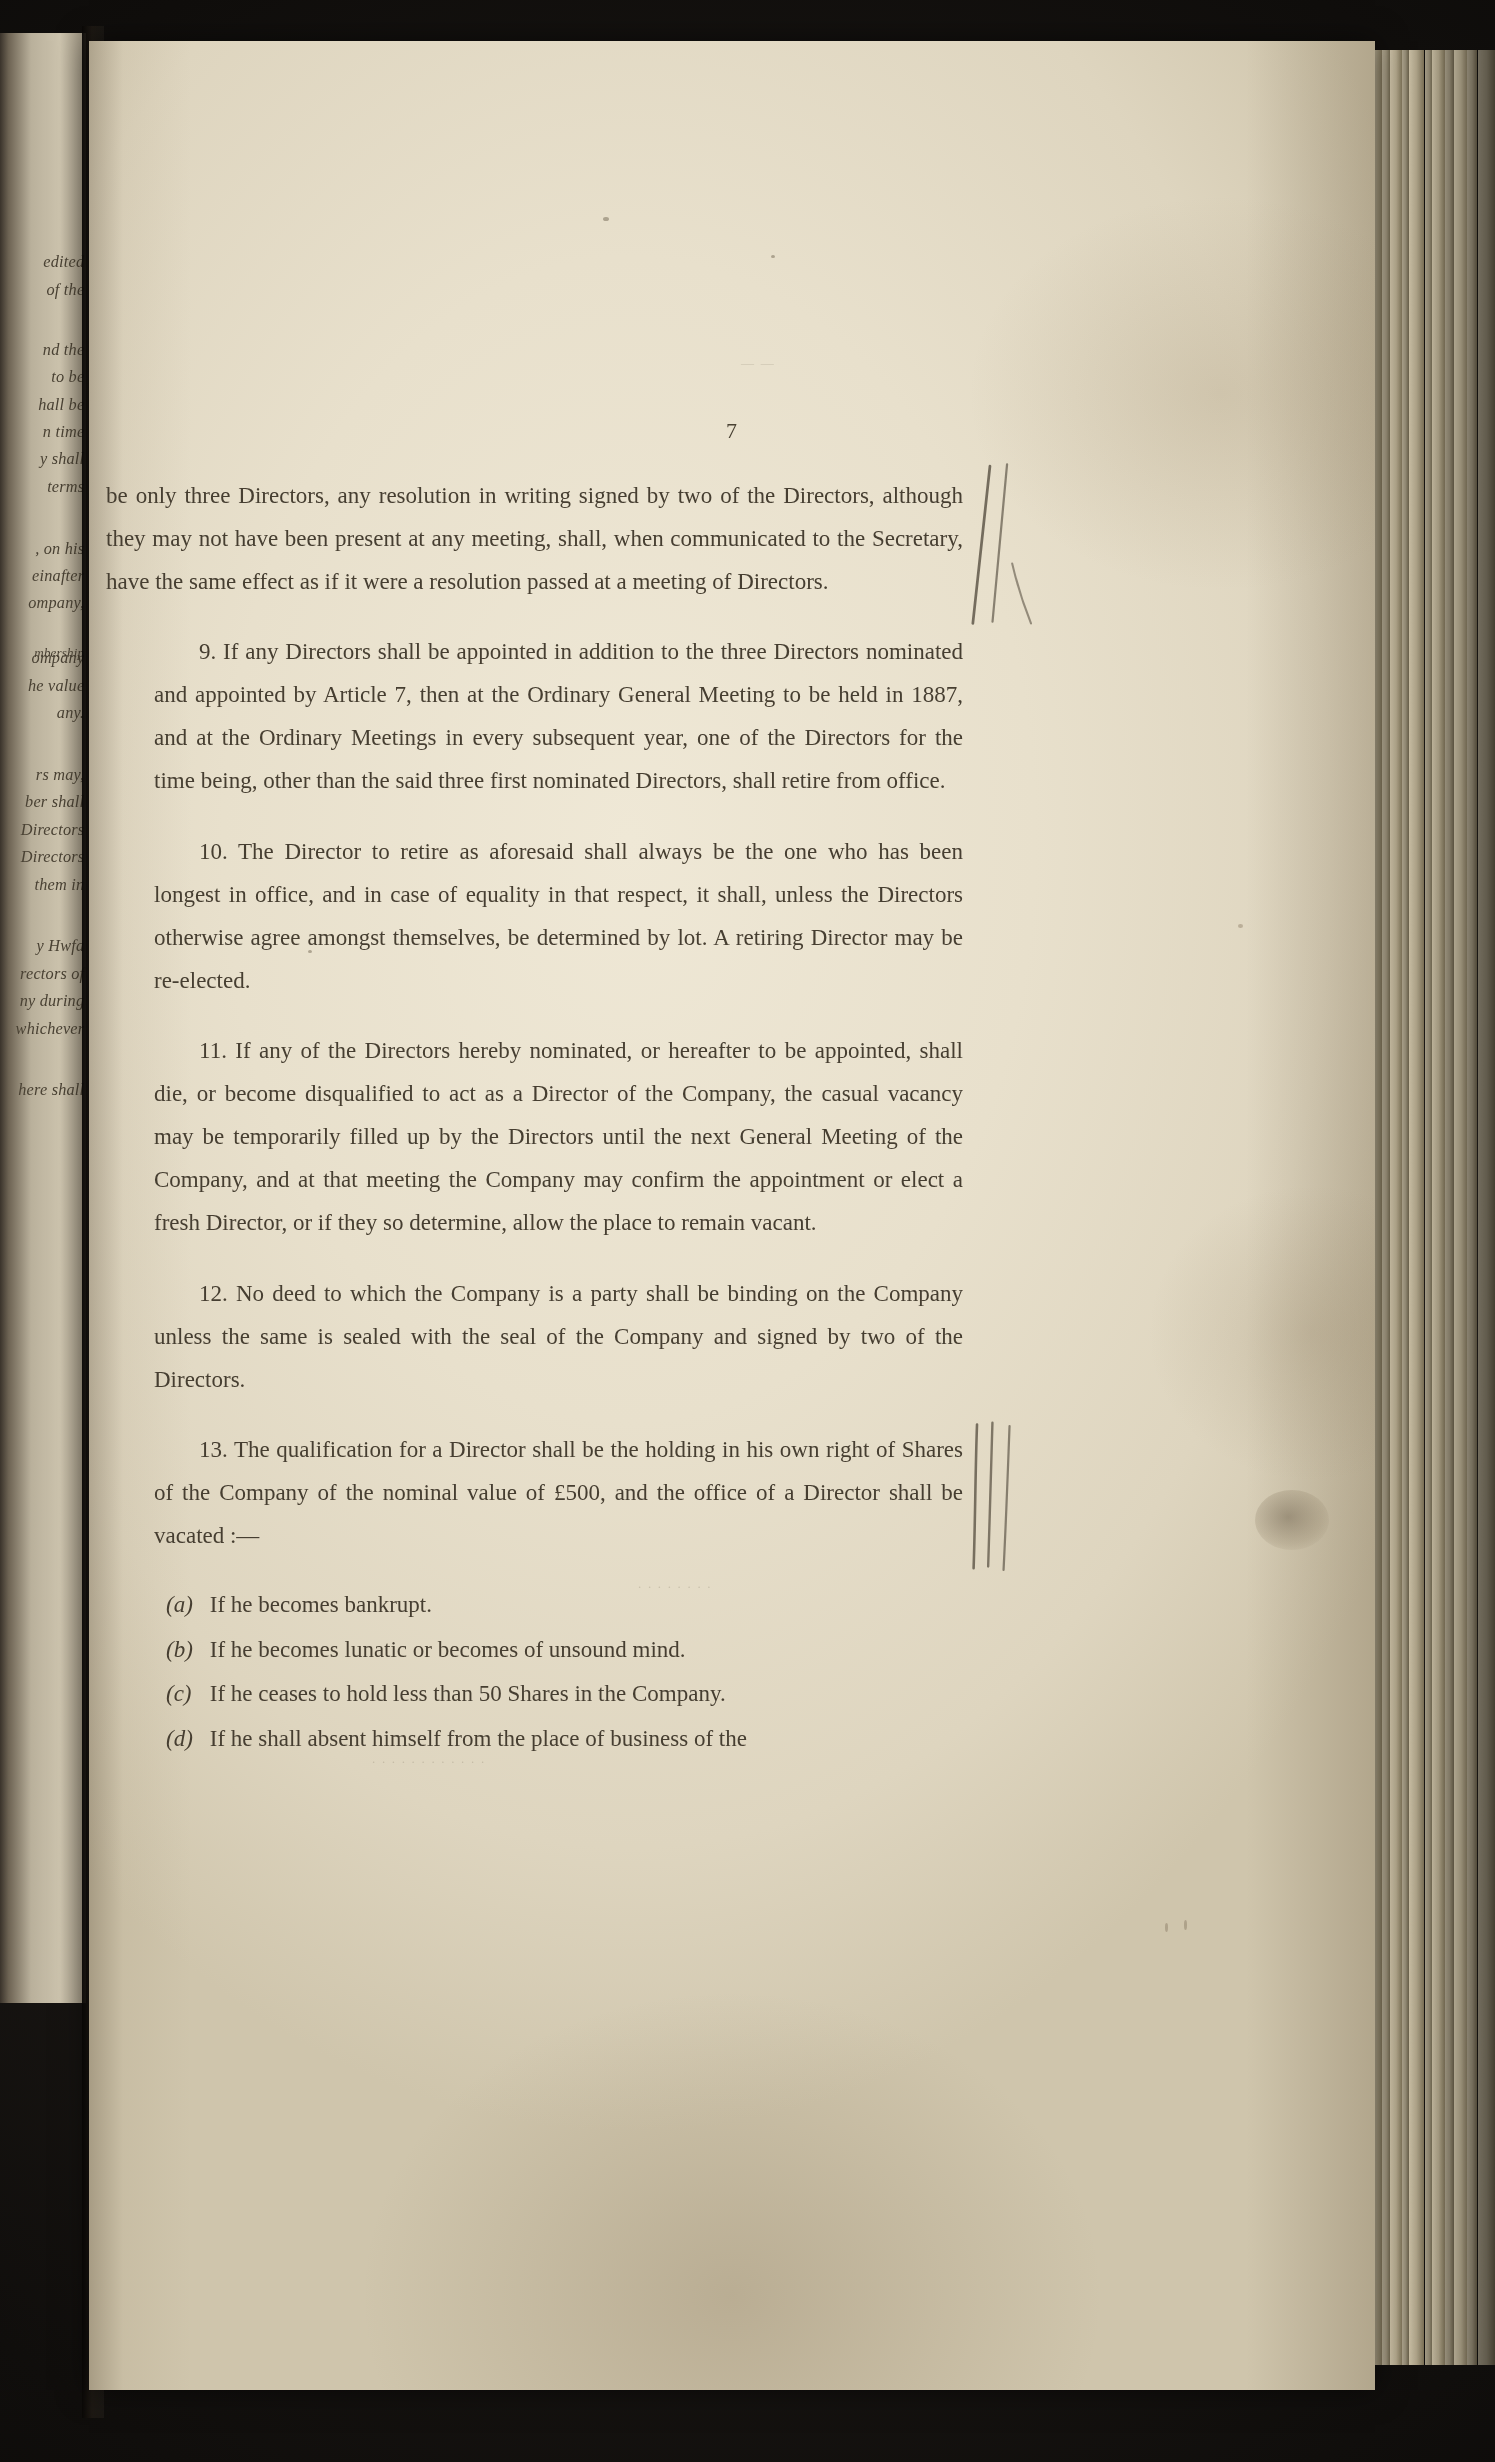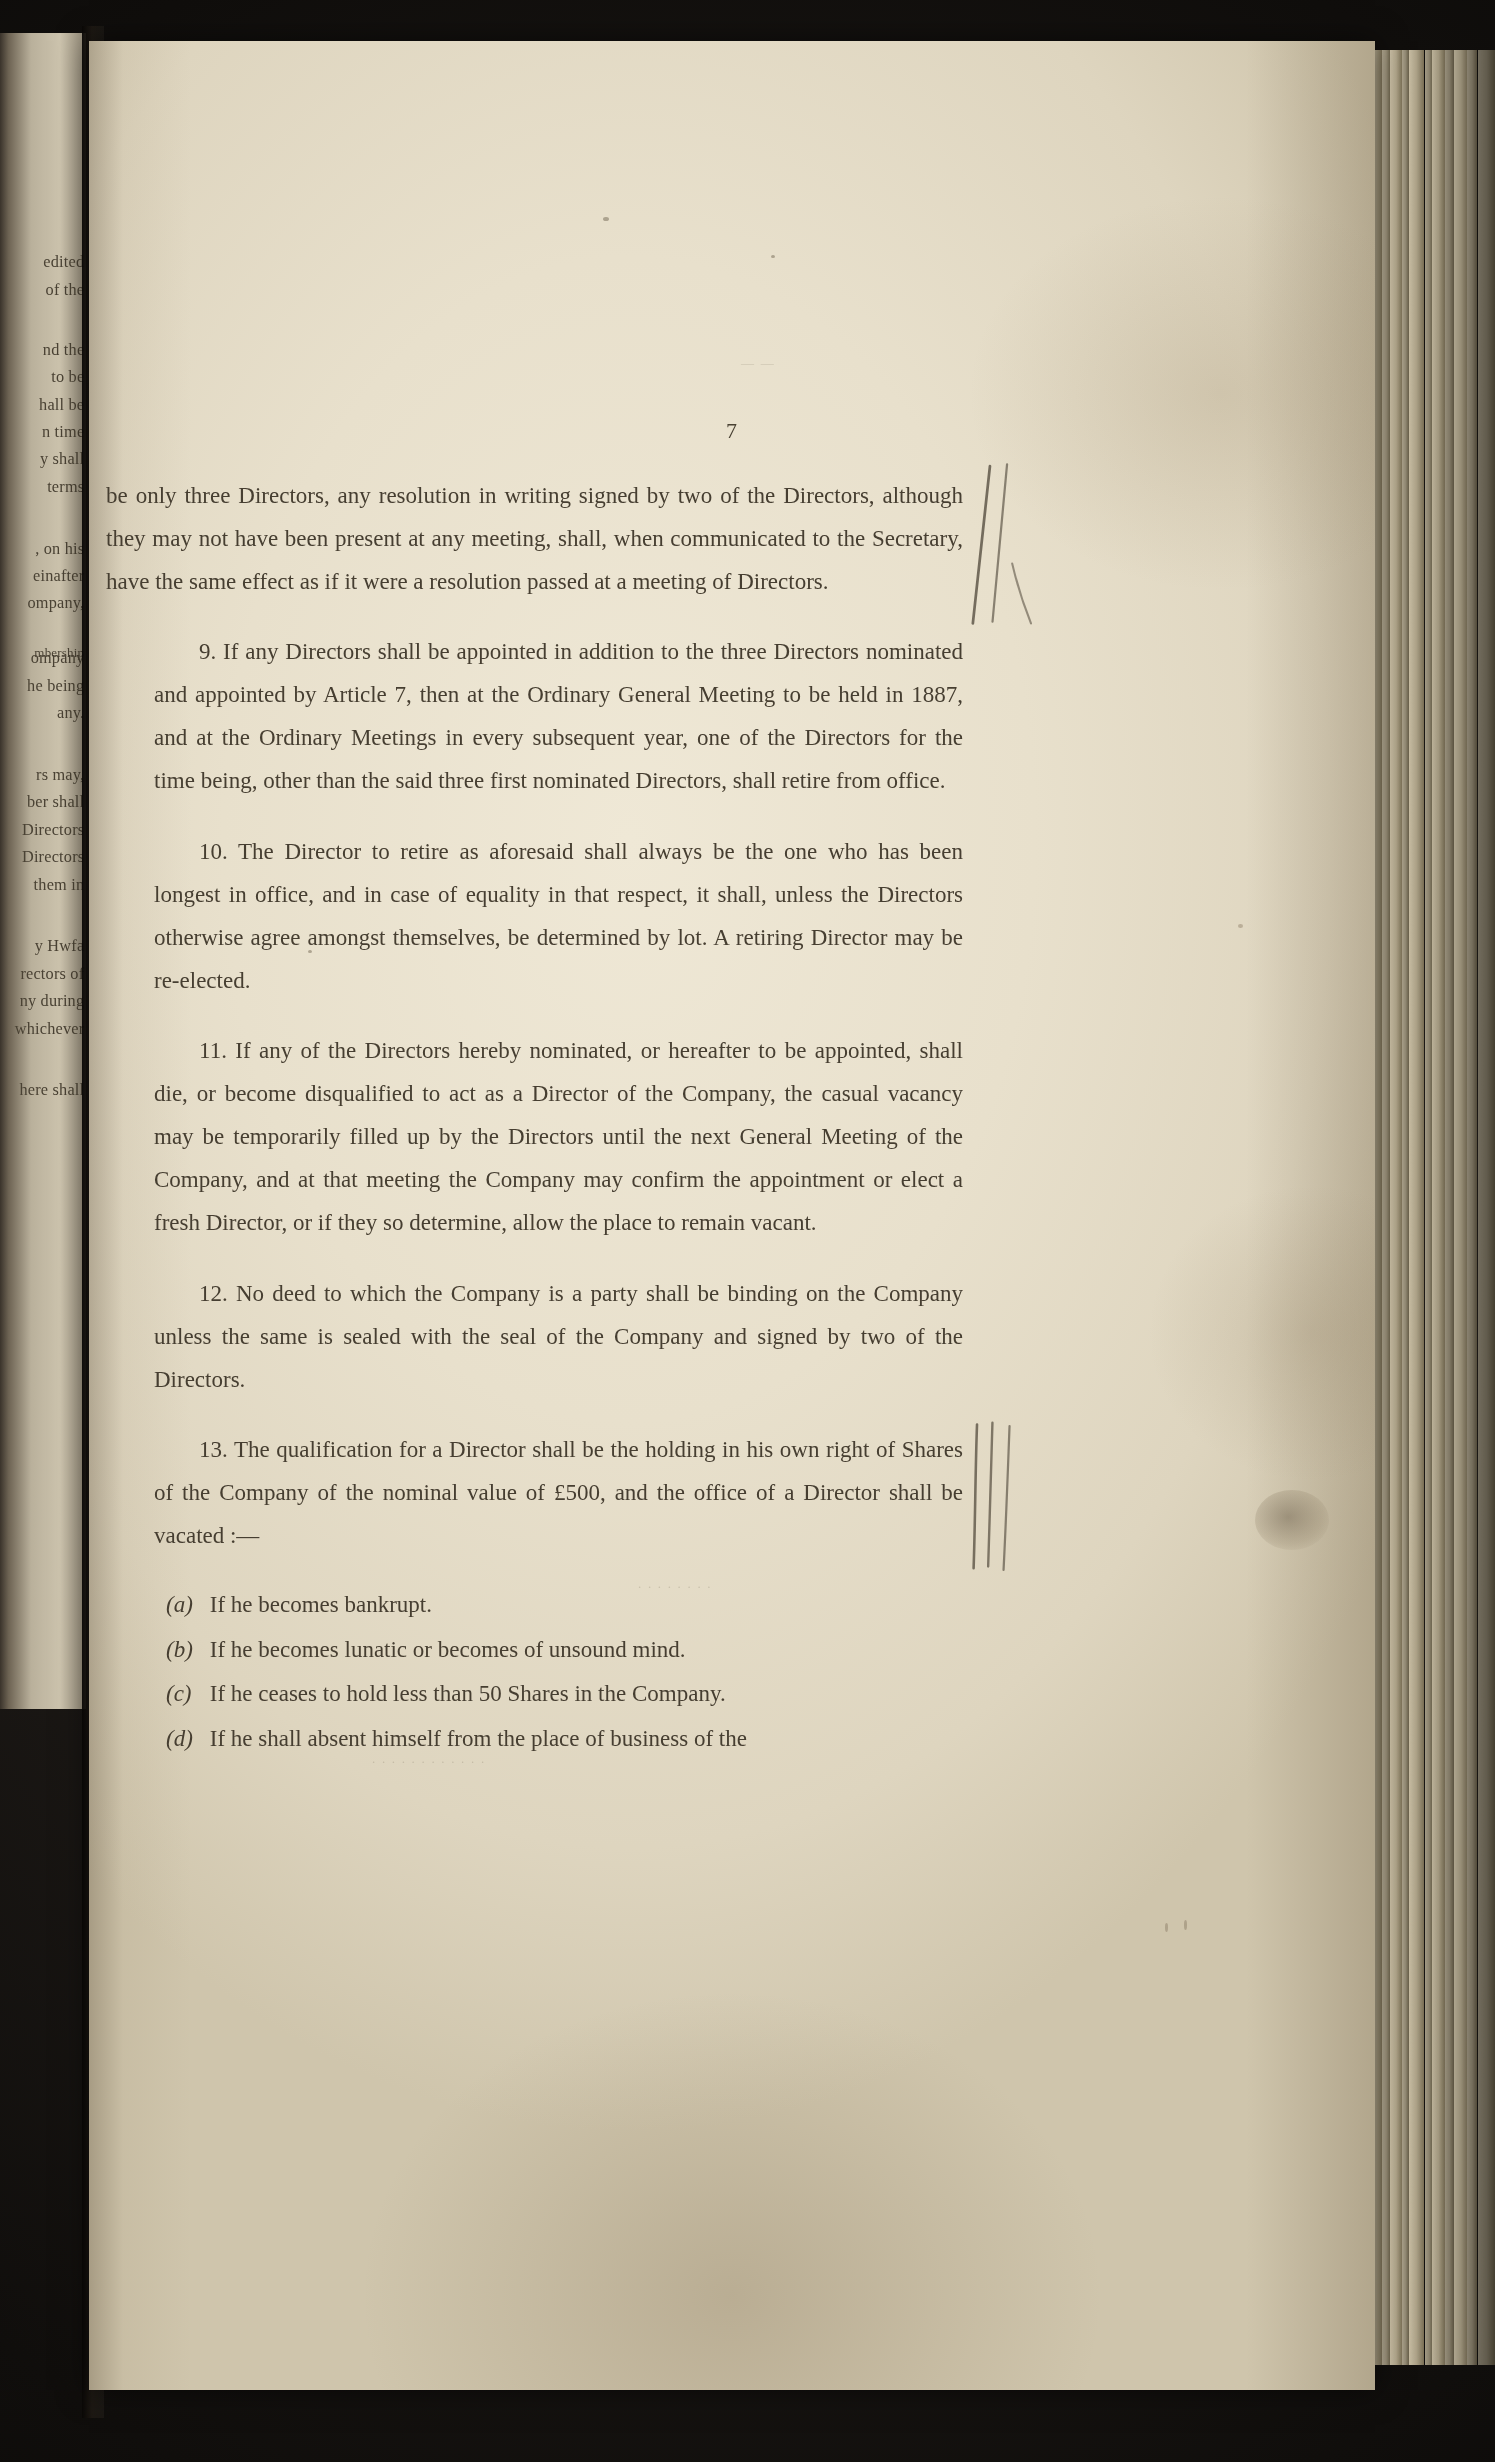--- a/index.html
+++ b/index.html
@@ -22,23 +22,24 @@
     inset: 0;
     background:
       radial-gradient(ellipse 120% 80% at 50% 50%, #2a2521 0%, #100e0c 70%, #070605 100%);
   }
 
   
   .left-page {
     position: absolute;
     left: 0; top: 33px;
     width: 86px;
-    height: 1676px;
+    height: 1970px;
     background:
       linear-gradient(to right, #3a332b 0px, #6d6353 8.6px, #b9b09b 31px, #cdc4ae 60px, #9c9380 82px, #4a4238 86px);
+    font-style: italic;
   }
   .left-page-text {
     position: absolute;
     left: 0;
     top: 0;
     width: 86px;
     height: 100%;
     overflow: hidden;
     color: #4a4234;
     font-size: 16.3px;
@@ -191,21 +192,21 @@
         <div class="lblock" style="top: 336px; font-size: 16.3px;">to be</div>
         <div class="lblock" style="top: 364px; font-size: 16.3px;">hall be</div>
         <div class="lblock" style="top: 391px; font-size: 16.3px;">n time</div>
         <div class="lblock" style="top: 418px; font-size: 16.3px;">y shall</div>
         <div class="lblock" style="top: 446px; font-size: 16.3px;">terms</div>
         <div class="lblock" style="top: 508px; font-size: 16.3px;">, on his</div>
         <div class="lblock" style="top: 535px; font-size: 16.3px;">einafter</div>
         <div class="lblock" style="top: 562px; font-size: 16.3px;">ompany,</div>
         <div class="lblock" style="top: 613px; font-size: 13px;">mbership</div>
         <div class="lblock" style="top: 617px; font-size: 16.3px;">ompany</div>
-        <div class="lblock" style="top: 645px; font-size: 16.3px;">he being</div>
+        <div class="lblock" style="top: 645px; font-size: 16.3px;">he value</div>
         <div class="lblock" style="top: 672px; font-size: 16.3px;">any.</div>
         <div class="lblock" style="top: 734px; font-size: 16.3px;">rs may,</div>
         <div class="lblock" style="top: 761px; font-size: 16.3px;">ber shall</div>
         <div class="lblock" style="top: 789px; font-size: 16.3px;">Directors</div>
         <div class="lblock" style="top: 816px; font-size: 16.3px;">Directors</div>
         <div class="lblock" style="top: 844px; font-size: 16.3px;">them in</div>
         <div class="lblock" style="top: 905px; font-size: 16.3px; margin-left: 16px;">y  Hwfa</div>
         <div class="lblock" style="top: 933px; font-size: 16.3px;">rectors of</div>
         <div class="lblock" style="top: 960px; font-size: 16.3px;">ny during</div>
         <div class="lblock" style="top: 988px; font-size: 16.3px;">whichever</div>

